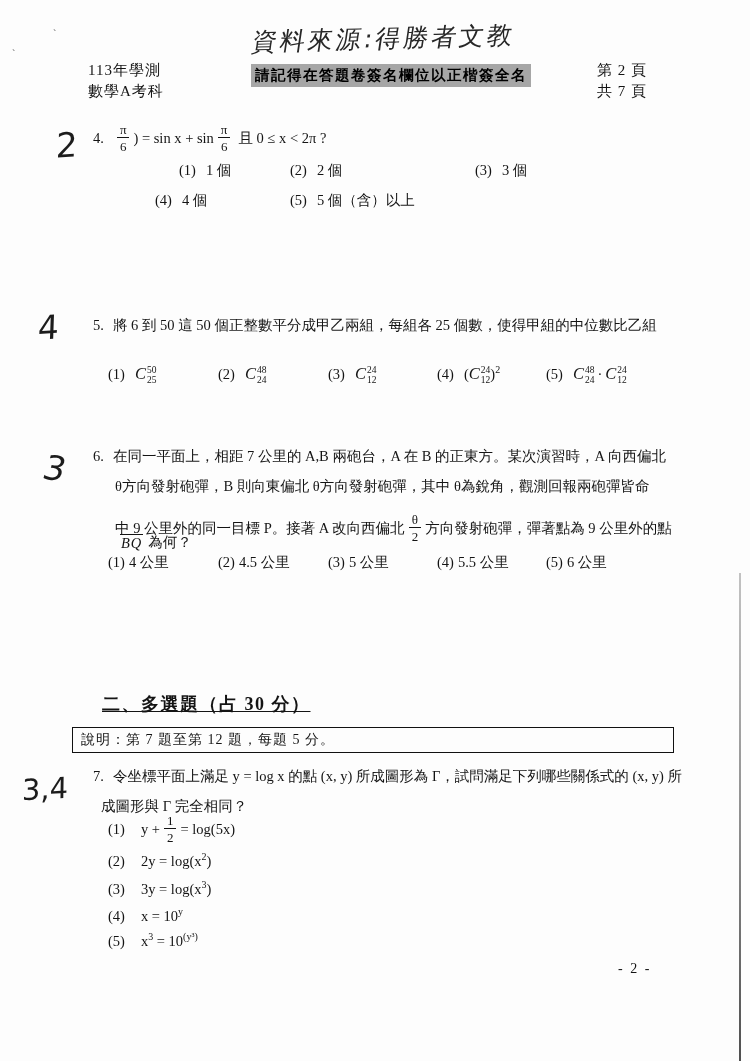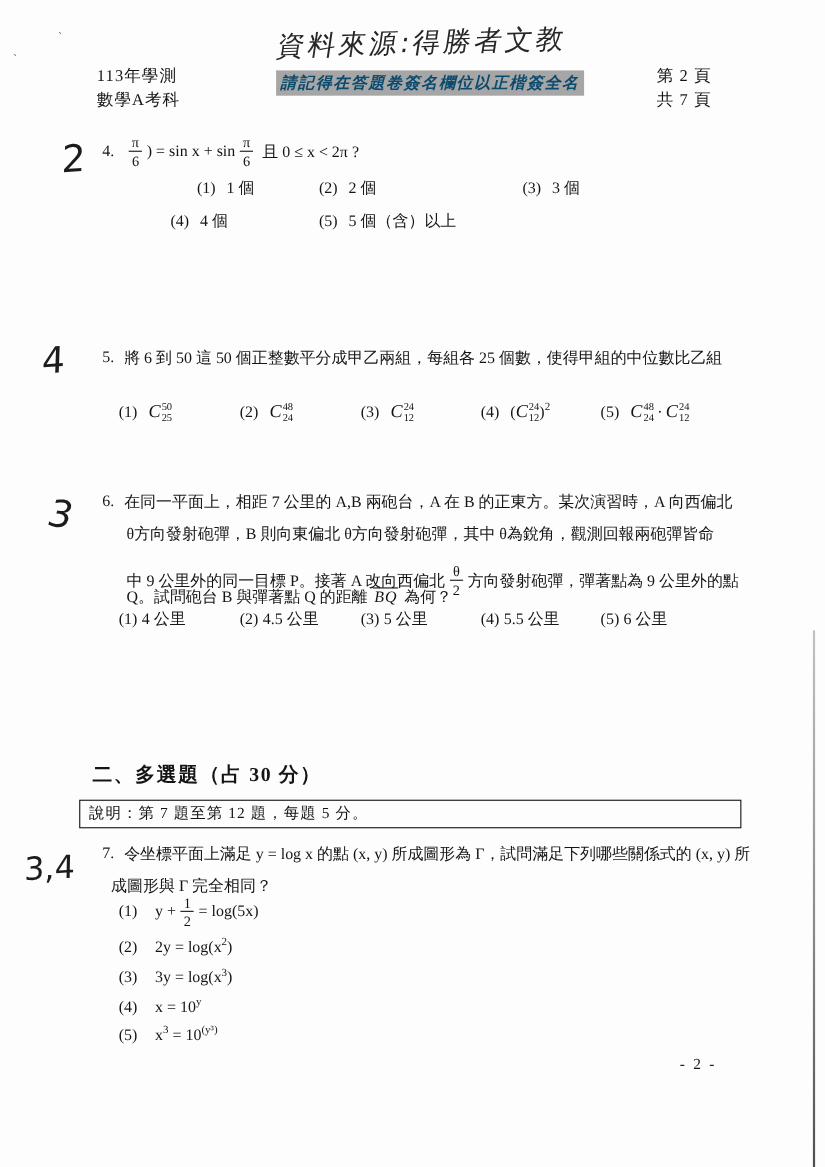--- a/index.html
+++ b/index.html
@@ -15,22 +15,22 @@
   .hdr-small{font-size:15px;line-height:21px;letter-spacing:1px;}
   .handwriting{
     font-family:"DejaVu Sans",sans-serif;color:#1c1c1c;
     transform:rotate(-4deg) skewX(-6deg);font-weight:400;
   }
   .hw-source{
     font-family:"DejaVu Sans",sans-serif;color:#272727;font-size:25px;
     letter-spacing:3px;transform:rotate(-1.5deg) skewX(-10deg);white-space:nowrap;
   }
   .sign-note{
-    background:#a6a6a6;color:#0c4a6e;font-weight:bold;font-size:14.5px;
-    padding:2px 4px;letter-spacing:1.5px;white-space:nowrap;font-style:italic;
+    background:#a6a6a6;color:#000000;font-weight:bold;font-size:14.5px;
+    padding:2px 4px;letter-spacing:1.5px;white-space:nowrap;
   }
   .frac{display:inline-block;vertical-align:middle;text-align:center;
     margin:0 4px;line-height:1;font-size:13px;}
   .frac .num{display:block;padding:0 3px 1px;border-bottom:1.2px solid #141414;}
   .frac .den{display:block;padding:2px 3px 0;}
   .comb{display:inline-block;white-space:nowrap;}
   .cletter{font-style:italic;font-size:16.5px;}
   .stack{display:inline-block;vertical-align:-4px;font-size:9.5px;
     line-height:1.1;text-align:left;margin-left:1px;}
   .stack span{display:block;}
@@ -129,41 +129,40 @@
   <div class="abs line" style="left:115px;top:477px;">θ方向發射砲彈，B 則向東偏北 θ方向發射砲彈，其中 θ為銳角，觀測回報兩砲彈皆命</div>
   <div class="abs qrow" style="left:115px;top:513px;">
     <span>中 9 公里外的同一目標 P。接著 A 改向西偏北</span>
     <span class="frac">
       <span class="num">θ</span>
       <span class="den">2</span>
     </span>
     <span>方向發射砲彈，彈著點為 9 公里外的點</span>
   </div>
   <div class="abs qrow" style="left:115px;top:533px;">
-    <span>Q。試問砲台 B 與彈著點 Q 的距離</span>
     <span class="ol" style="margin:0 5px;">BQ</span>
     <span>為何？</span>
   </div>
   <div class="abs opt" style="left:108px;top:553px;">
     <span class="opt-label" style="margin-right:4px;">(1)</span><span>4 公里</span>
   </div>
   <div class="abs opt" style="left:218px;top:553px;">
     <span class="opt-label" style="margin-right:4px;">(2)</span><span>4.5 公里</span>
   </div>
   <div class="abs opt" style="left:328px;top:553px;">
     <span class="opt-label" style="margin-right:4px;">(3)</span><span>5 公里</span>
   </div>
   <div class="abs opt" style="left:437px;top:553px;">
     <span class="opt-label" style="margin-right:4px;">(4)</span><span>5.5 公里</span>
   </div>
   <div class="abs opt" style="left:546px;top:553px;">
     <span class="opt-label" style="margin-right:4px;">(5)</span><span>6 公里</span>
   </div>
 
-  <div class="abs sec-head" style="left:84px;top:692px;">二、多選題（占 30 分）</div>
+  <div class="abs sec-head" style="left:102px;top:692px;text-decoration:underline;">二、多選題（占 30 分）</div>
   <div class="abs instr-box" style="left:72px;top:727px;">
     <span>說明：第 7 題至第 12 題，每題 5 分。</span>
   </div>
 
   <div class="abs qrow" style="left:93px;top:767px;">
     <span class="qnum">7.</span>
     <span>令坐標平面上滿足 y = log x 的點 (x, y) 所成圖形為 Γ，試問滿足下列哪些關係式的 (x, y) 所</span>
   </div>
   <div class="abs line" style="left:101px;top:797px;">成圖形與 Γ 完全相同？</div>
 

